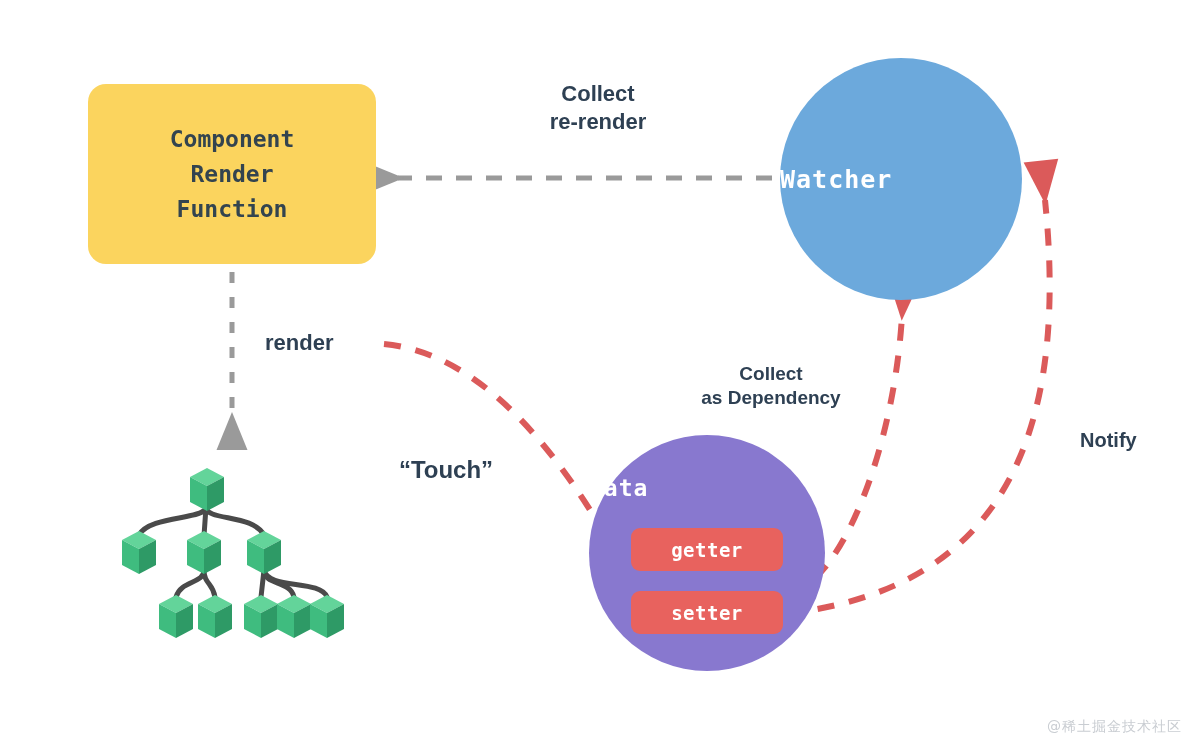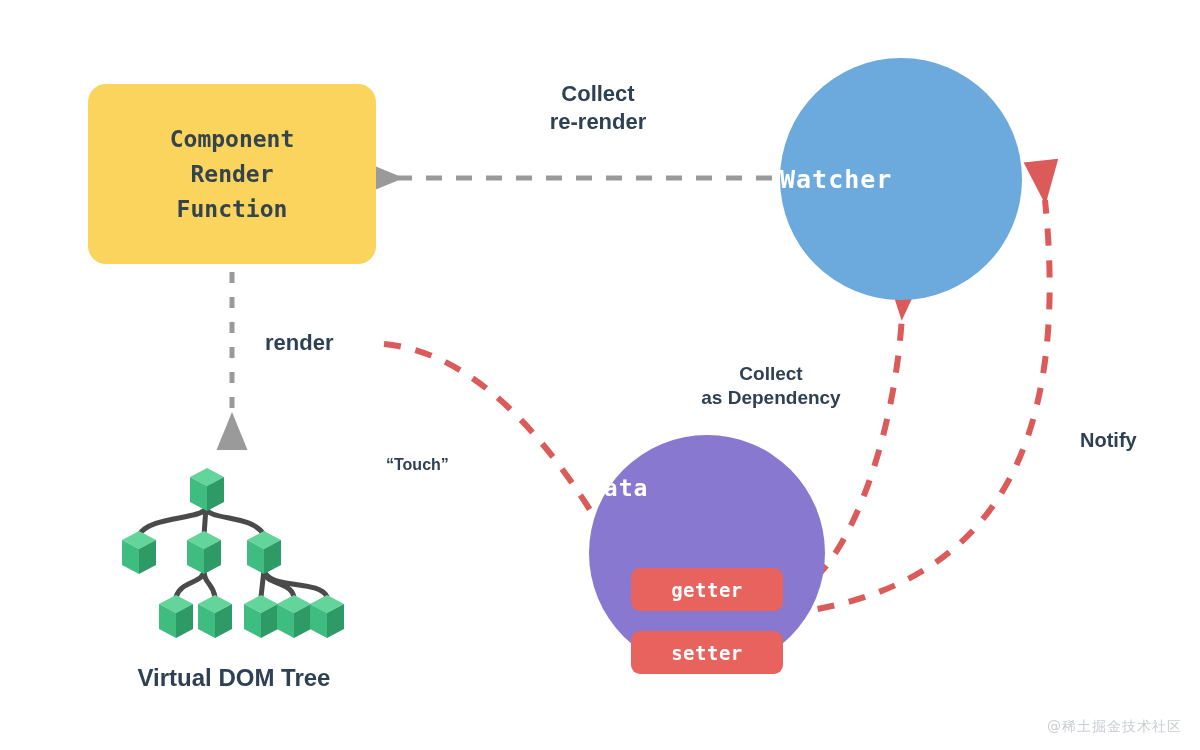--- a/index.html
+++ b/index.html
@@ -49,40 +49,40 @@
   #data-title{
     position:absolute;left:0;top:40px;width:236px;text-align:left;
     font-family:"DejaVu Sans Mono","Liberation Mono",monospace;
     font-size:23px;font-weight:700;color:#ffffff;letter-spacing:1px;
   }
   .accessor{
     position:absolute;left:42px;width:152px;height:43px;
     background:#E8625E;border-radius:9px;
     display:flex;align-items:center;justify-content:center;
     font-family:"DejaVu Sans Mono","Liberation Mono",monospace;
-    font-size:19px;font-weight:700;color:#ffffff;letter-spacing:0.5px;margin-top:40px;
+    font-size:19px;font-weight:700;color:#ffffff;letter-spacing:0.5px;
   }
   #getter-box{top:93px;}
   #setter-box{top:156px;}
 
   
   .label{
     position:absolute;
     color:#2E4053;
     font-weight:700;
     font-family:"Liberation Sans", sans-serif;
     line-height:1.28;
     text-align:center;
     white-space:pre-line;
   }
   #label-trigger{left:498px;top:80px;width:200px;font-size:22px;}
   #label-collect{left:670px;top:362px;width:202px;font-size:19px;}
   #label-notify{left:1080px;top:386px;width:110px;font-size:20px;text-align:left;margin-top:42px;}
   #label-render{left:265px;top:329px;width:110px;font-size:22px;text-align:left;}
-  #label-touch{left:386px;top:455px;width:120px;font-size:16px;text-align:left;}
+  #label-touch{left:386px;top:455px;width:120px;font-size:24px;text-align:center;}
   #label-vdom{left:100px;top:663px;width:268px;font-size:24px;}
 
   
   #watermark{
     position:absolute;right:18px;bottom:14px;
     font-size:14px;color:#C9CDD2;letter-spacing:1px;
     font-family:"DejaVu Sans", sans-serif;
   }
 </style>
 </head>
@@ -193,17 +193,16 @@
     <div class="accessor" id="setter-box">setter</div>
   </div>
 
   <div class="label" id="label-trigger">Collect
 re-render</div>
   <div class="label" id="label-collect">Collect
 as Dependency</div>
   <div class="label" id="label-notify">Notify</div>
   <div class="label" id="label-render">render</div>
   <div class="label" id="label-touch">“Touch”</div>
-  <div class="label" id="label-vdom">Virtual DOM Tree</div>
 
   <div id="watermark">@稀土掘金技术社区</div>
 
 </div>
 
 </body></html>

